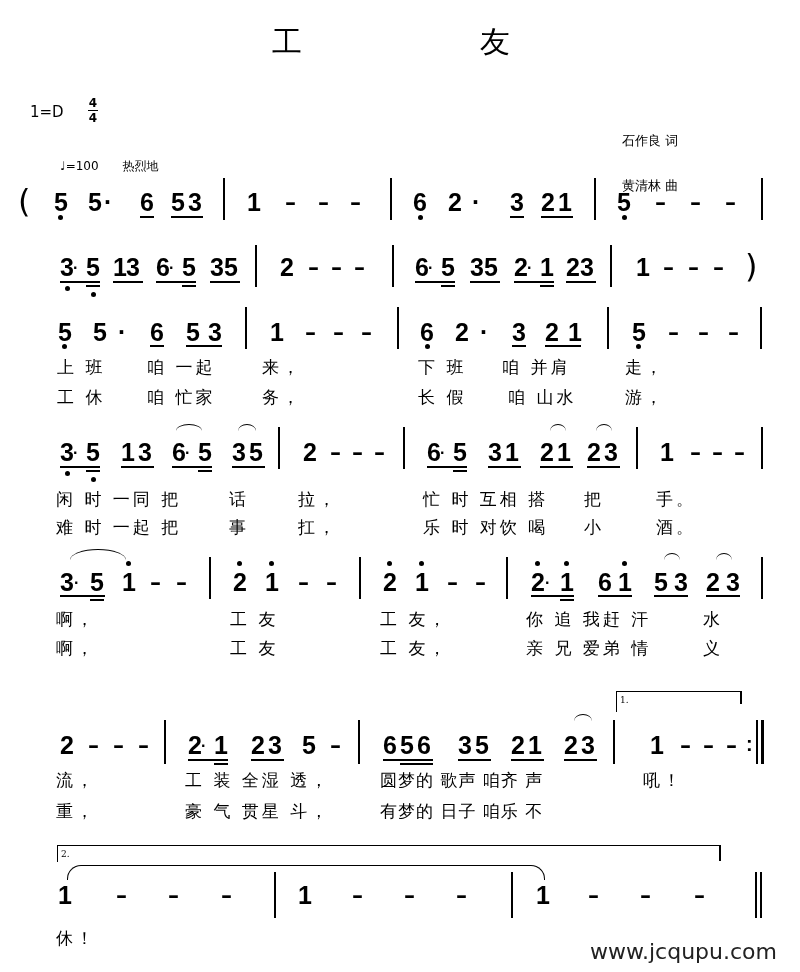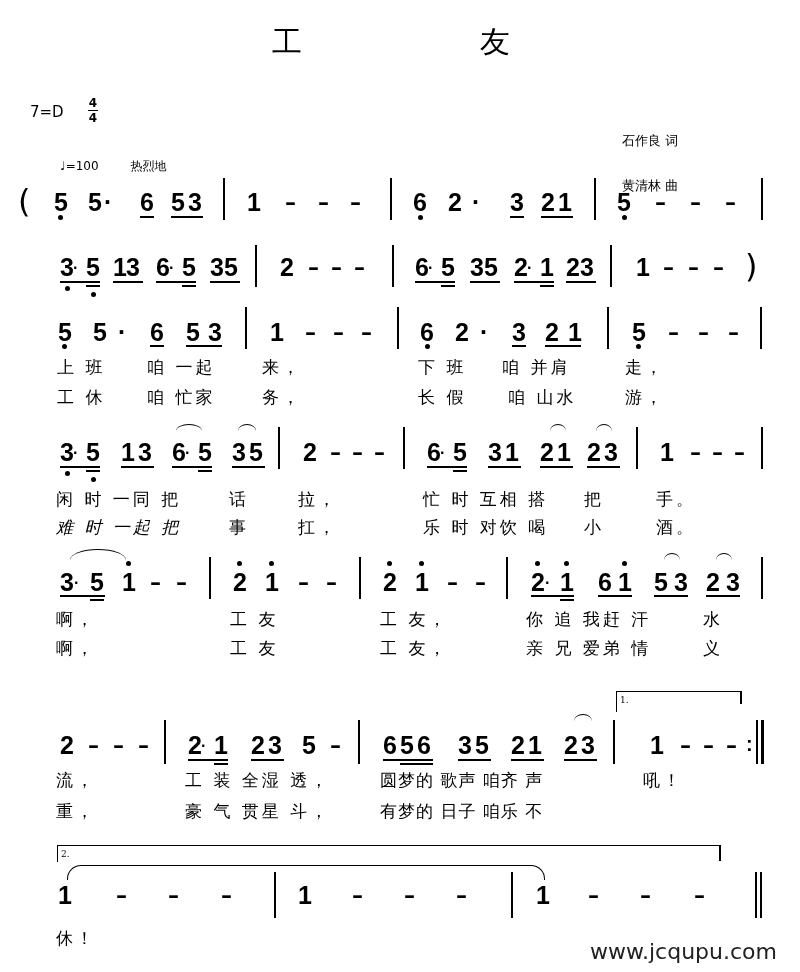--- a/index.html
+++ b/index.html
@@ -20,35 +20,35 @@
   .ending { position: absolute; border-top: 1.5px solid #000; border-left: 1.5px solid #000; }
   .ending-label { position: absolute; font-size: 9px; font-family: "DejaVu Serif", serif; }
   .watermark { position: absolute; font-size: 22px; color: #222; font-family: "DejaVu Sans", sans-serif; }
 </style>
 </head>
 <body>
 
 <div class="abs title" style="left:272px;">工</div>
 <div class="abs title" style="left:480px;">友</div>
 
-<div class="abs meta" style="left:30px; top:103px; font-size:15px;">7=D</div>
+<div class="abs meta" style="left:30px; top:103px; font-size:15px;">1=D</div>
 <div class="abs" style="left:88px; top:97px; font-size:12px; font-weight:bold; line-height:12px; text-align:center; width:10px;">
   <div>4</div>
   <div style="border-top:1px solid #000; margin:1px 0;"></div>
   <div>4</div>
 </div>
 
 <div class="abs credit">
   <div>石作良 词</div>
   <div>黄清林 曲</div>
 </div>
 
 <div class="abs tempo">
   <span>♩=100</span>
-  <span style="margin-left:28px;">热烈地</span>
+  <span style="margin-left:20px;">热烈地</span>
 </div>
 
 <div>
   <div class="paren" style="left:18px; top:185px;">(</div>
   <div class="n" style="left:54px; top:190px;">5</div>
   <div class="dot" style="left:58px; top:215px;"></div>
   <div class="n" style="left:88px; top:190px;">5</div>
   <div class="n" style="left:104px; top:190px;">·</div>
   <div class="n" style="left:140px; top:190px;">6</div>
   <div class="ul" style="left:140px; top:216px; width:14px;"></div>
@@ -232,21 +232,21 @@
   <div class="dash" style="left:712px; top:440px;">–</div>
   <div class="dash" style="left:734px; top:440px;">–</div>
   <div class="bar" style="left:761px; top:427px; height:42px;"></div>
 
   <div class="lyr" style="left:56px; top:489px;">闲 时 一同 把</div>
   <div class="lyr" style="left:229px; top:489px;">话</div>
   <div class="lyr" style="left:298px; top:489px;">拉，</div>
   <div class="lyr" style="left:423px; top:489px;">忙 时 互相 搭</div>
   <div class="lyr" style="left:584px; top:489px;">把</div>
   <div class="lyr" style="left:656px; top:489px;">手。</div>
-  <div class="lyr" style="left:56px; top:517px;font-style:italic;">难 时 一起 把</div>
+  <div class="lyr" style="left:56px; top:517px;">难 时 一起 把</div>
   <div class="lyr" style="left:229px; top:517px;">事</div>
   <div class="lyr" style="left:298px; top:517px;">扛，</div>
   <div class="lyr" style="left:423px; top:517px;">乐 时 对饮 喝</div>
   <div class="lyr" style="left:584px; top:517px;">小</div>
   <div class="lyr" style="left:656px; top:517px;">酒。</div>
 </div>
 
 <div>
   <div class="slur" style="left:70px; top:549px; width:56px; height:10px;"></div>
   <div class="n" style="left:60px; top:570px;">3</div>

